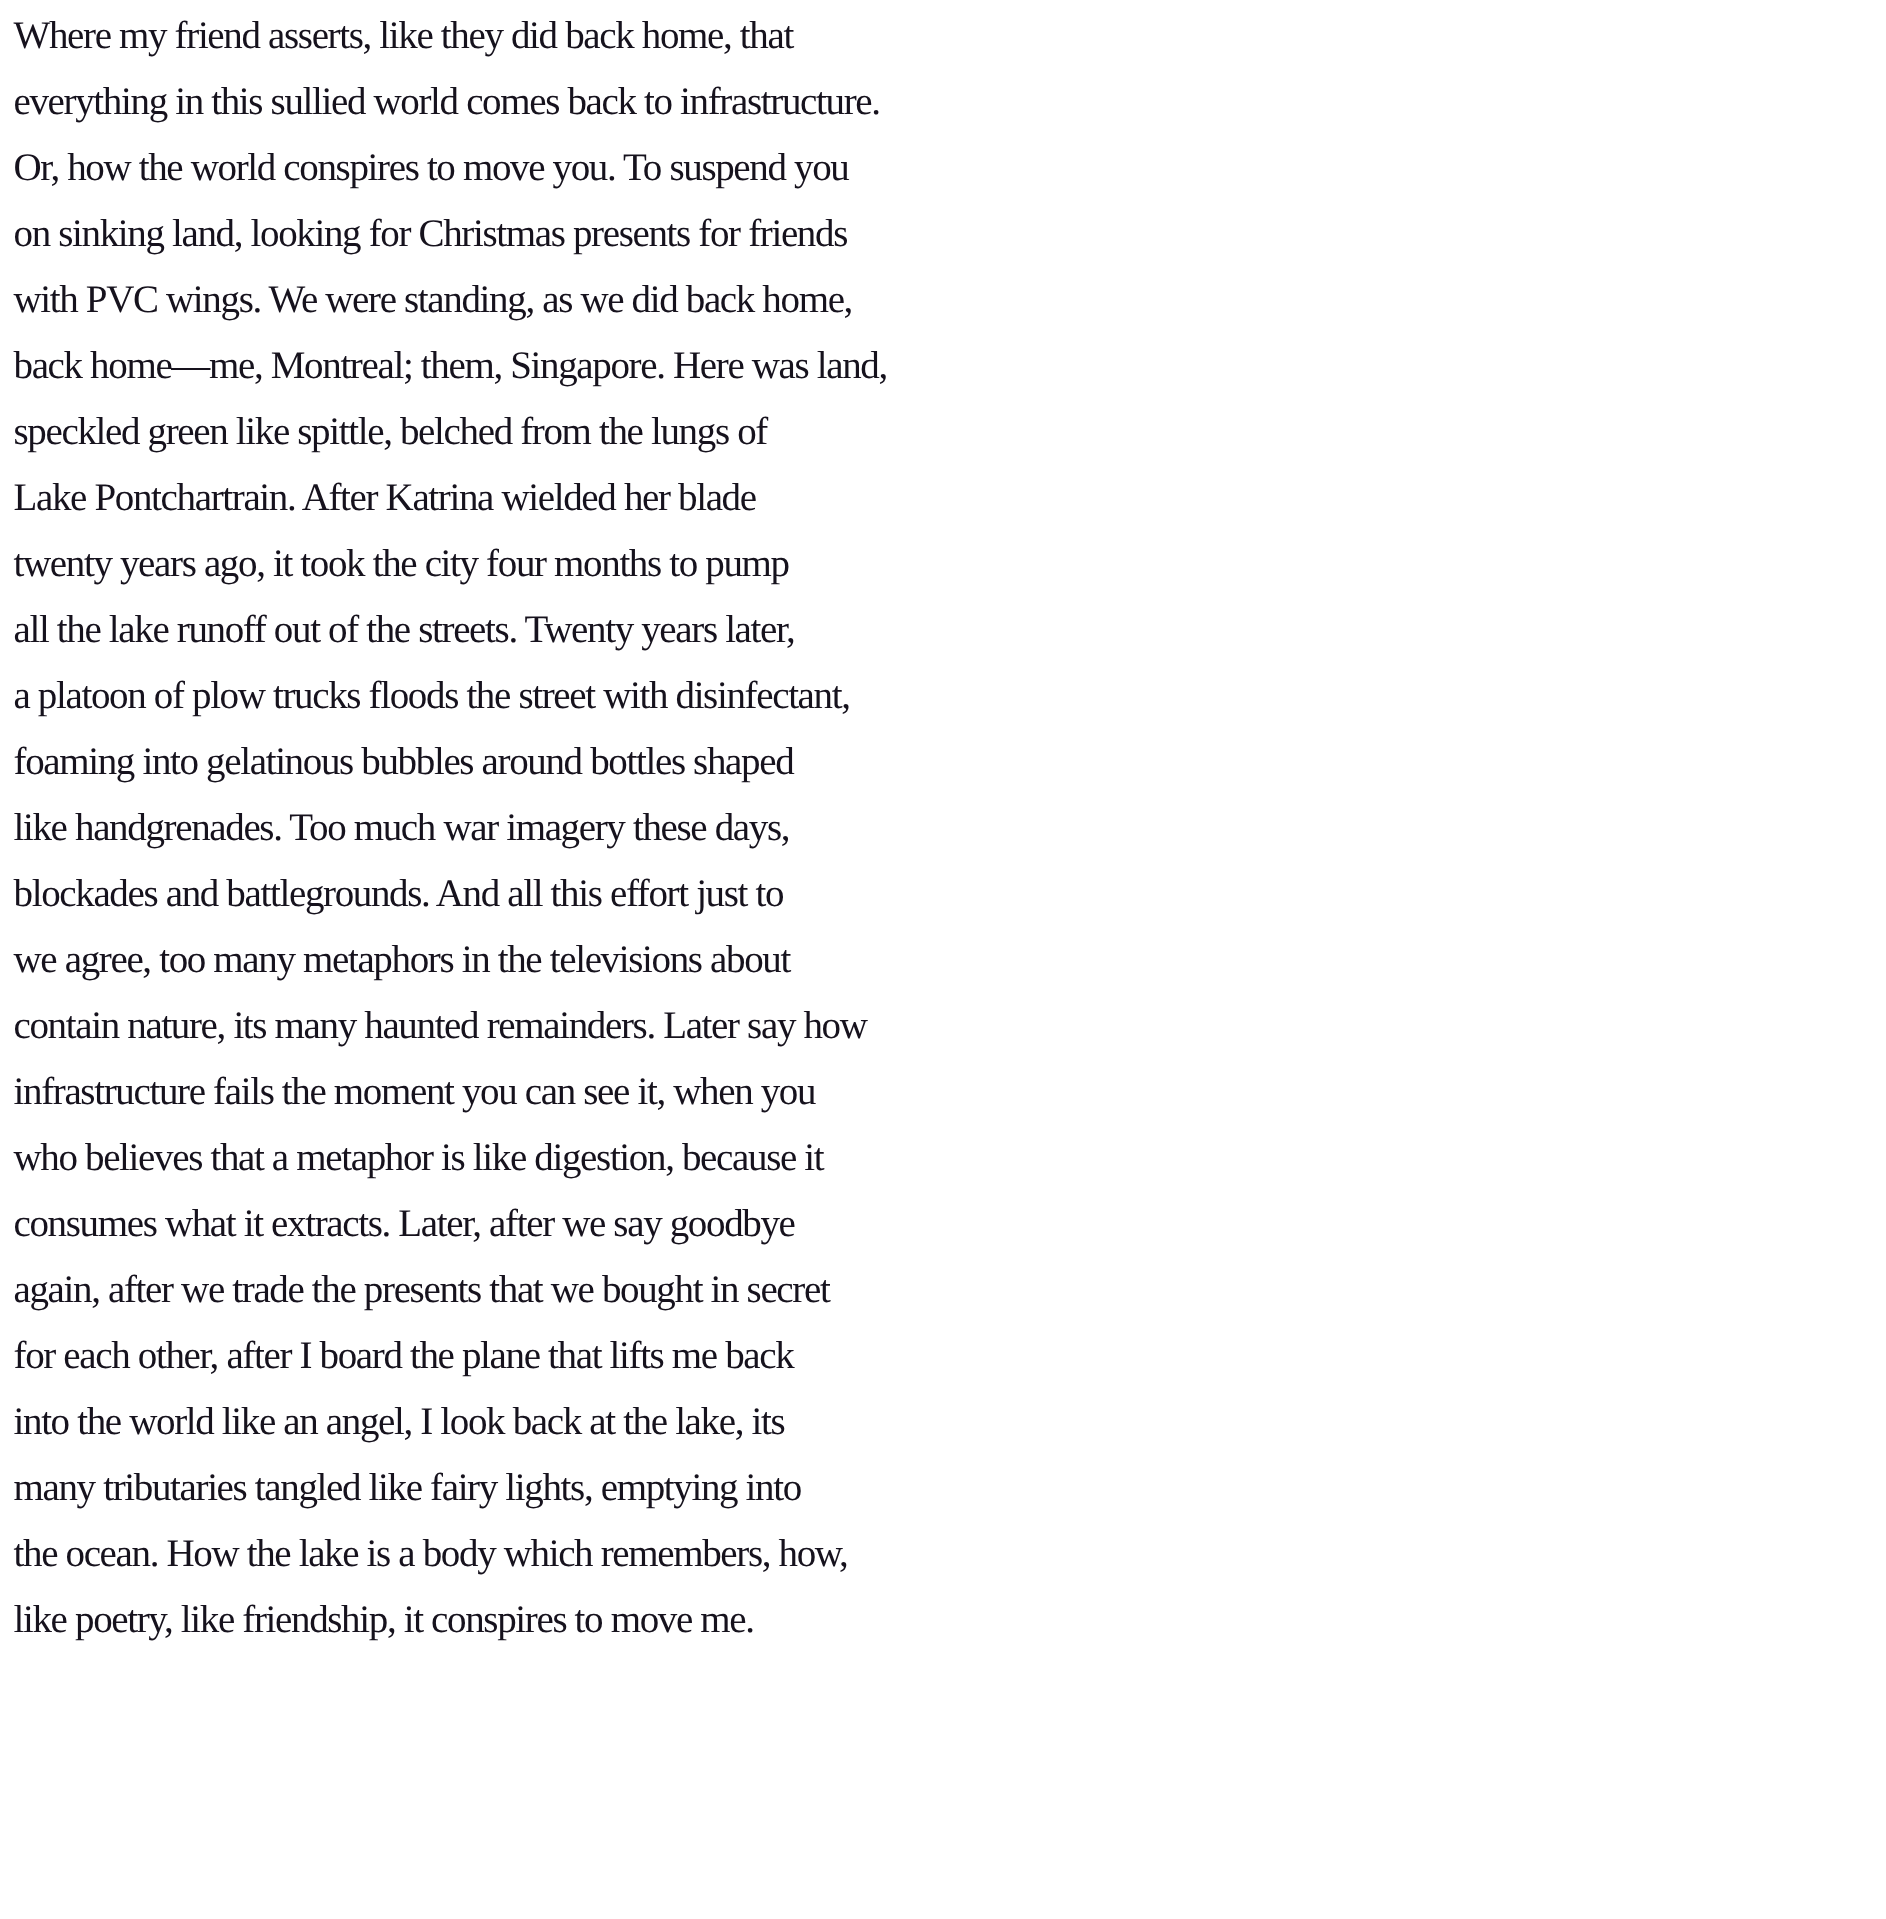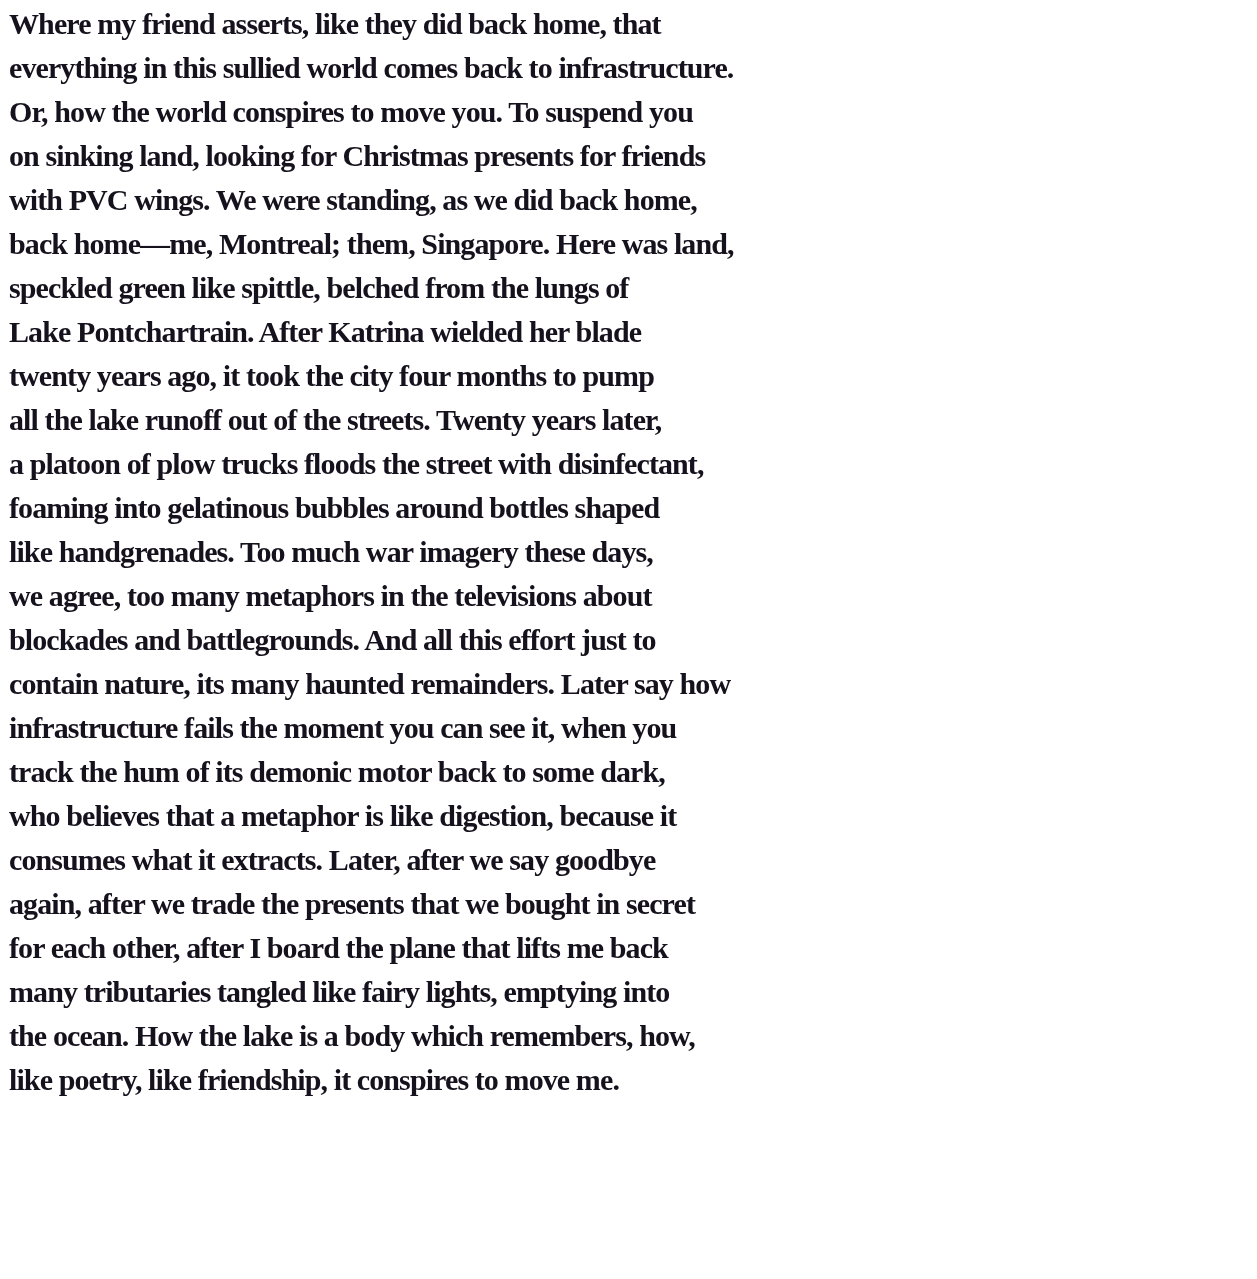--- a/index.html
+++ b/index.html
@@ -9,22 +9,22 @@
   body {
     width: 1257px;
     height: 1279px;
     background: var(--paper, #ffffff);
     overflow: hidden;
   }
   .poem {
     box-sizing: border-box;
     padding: 2px 0 0 9px;
     font-family: "Liberation Serif", "DejaVu Serif", serif;
-    font-weight: 700;
-    font-size: 30px;
+    font-weight: 400;
+    font-size: 26px;
     line-height: 44.03px;
     letter-spacing: -0.9px;
     color: var(--ink, #16121d);
     white-space: nowrap;
   }
   .poem .line {
     height: 44.03px;
   }
 </style>
 </head>
@@ -38,26 +38,26 @@
     <div class="line">on sinking land, looking for Christmas presents for friends</div>
     <div class="line">with PVC wings. We were standing, as we did back home,</div>
     <div class="line">back home—me, Montreal; them, Singapore. Here was land,</div>
     <div class="line">speckled green like spittle, belched from the lungs of</div>
     <div class="line">Lake Pontchartrain. After Katrina wielded her blade</div>
     <div class="line">twenty years ago, it took the city four months to pump</div>
     <div class="line">all the lake runoff out of the streets. Twenty years later,</div>
     <div class="line">a platoon of plow trucks floods the street with disinfectant,</div>
     <div class="line">foaming into gelatinous bubbles around bottles shaped</div>
     <div class="line">like handgrenades. Too much war imagery these days,</div>
+    <div class="line">blockades and battlegrounds. And all this effort just to</div>
     <div class="line">we agree, too many metaphors in the televisions about</div>
-    <div class="line">blockades and battlegrounds. And all this effort just to</div>
     <div class="line">contain nature, its many haunted remainders. Later say how</div>
     <div class="line">infrastructure fails the moment you can see it, when you</div>
-    <div class="line">track the hum of its demonic motor back to some dark,</div>
     <div class="line">who believes that a metaphor is like digestion, because it</div>
     <div class="line">consumes what it extracts. Later, after we say goodbye</div>
     <div class="line">again, after we trade the presents that we bought in secret</div>
     <div class="line">for each other, after I board the plane that lifts me back</div>
+    <div class="line">into the world like an angel, I look back at the lake, its</div>
     <div class="line">many tributaries tangled like fairy lights, emptying into</div>
     <div class="line">the ocean. How the lake is a body which remembers, how,</div>
     <div class="line">like poetry, like friendship, it conspires to move me.</div>
   </div>
 </main>
 
 </body></html>

